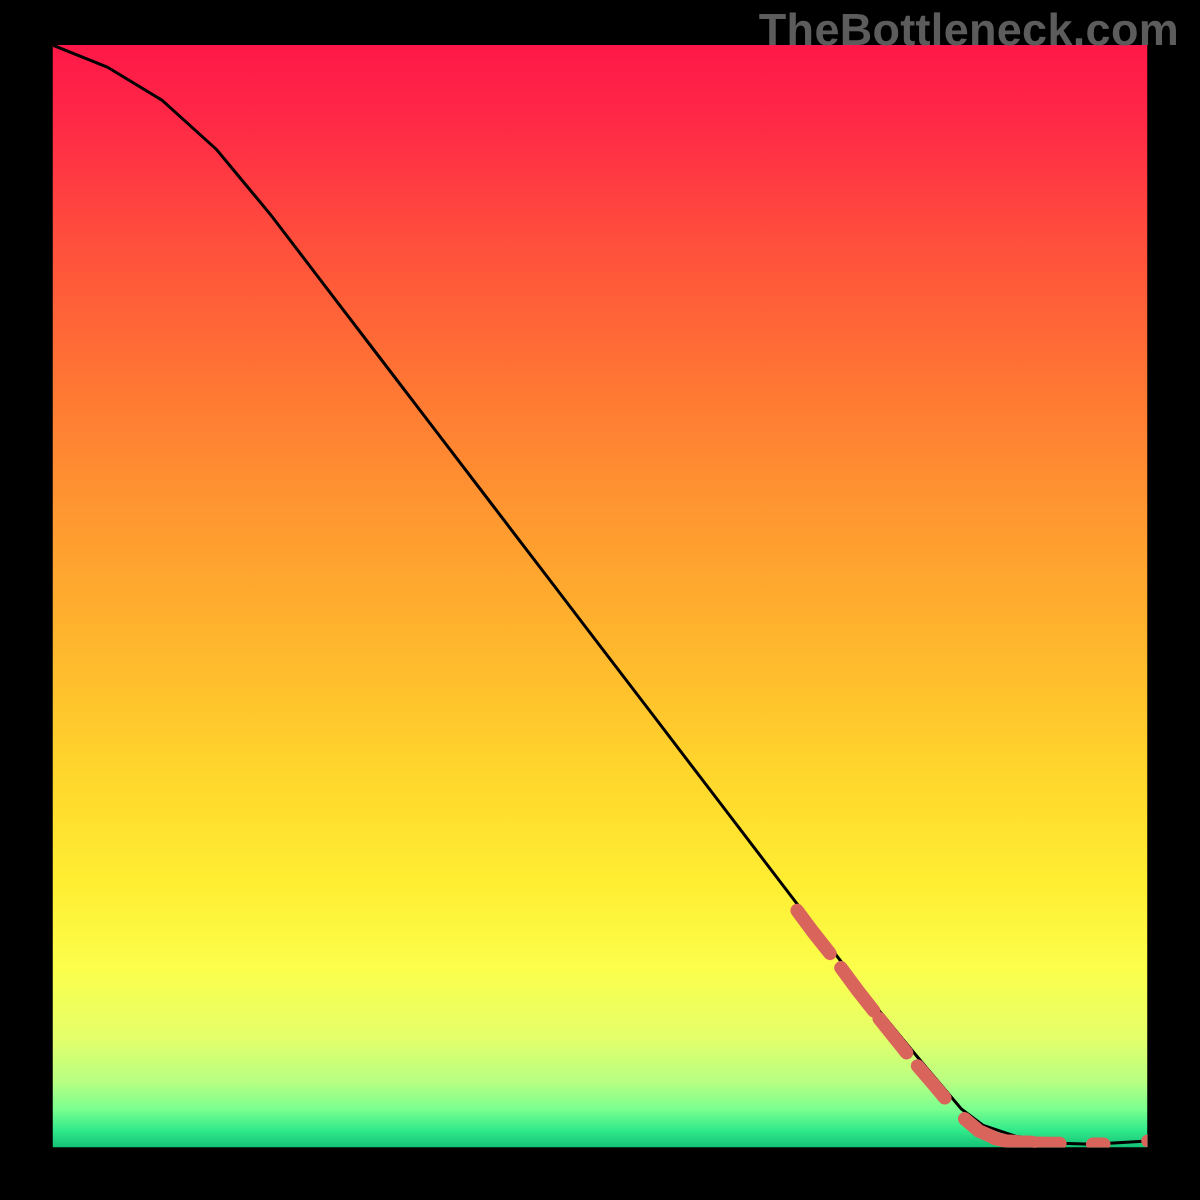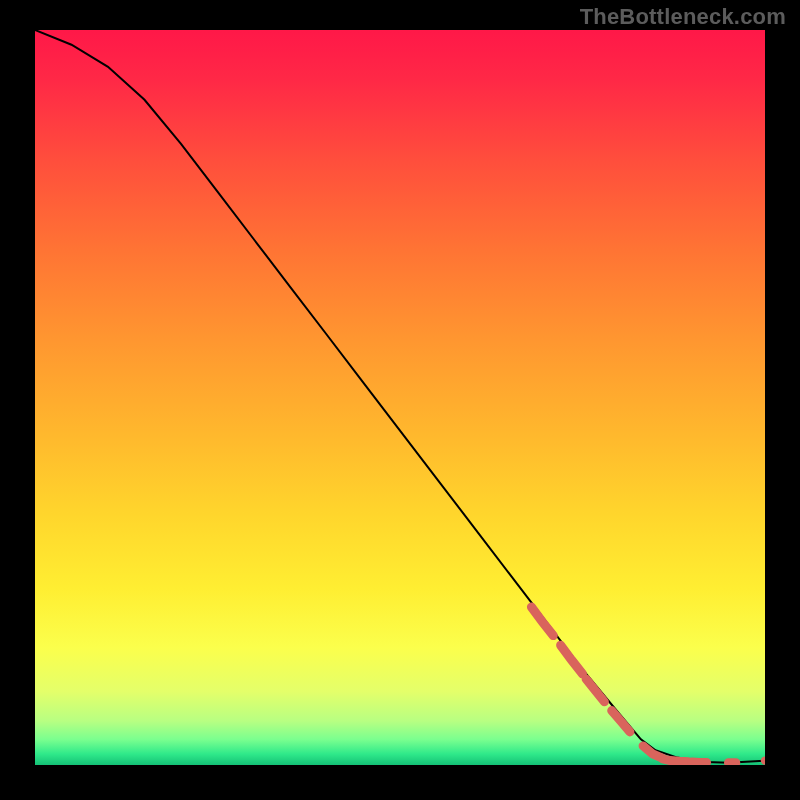--- a/index.html
+++ b/index.html
@@ -14,21 +14,21 @@
   .frame {
     position: relative;
     width: 800px;
     height: 800px;
     background: #000;
   }
   .watermark {
     position: absolute;
     top: 4px;
     right: 14px;
-    font-size: 22px;
+    font-size: 30px;
     font-weight: 600;
     color: #5c5c5c;
     letter-spacing: 0.2px;
     z-index: 10;
   }
   .plot {
     position: absolute;
     left: 35px;
     top: 30px;
     width: 730px;

